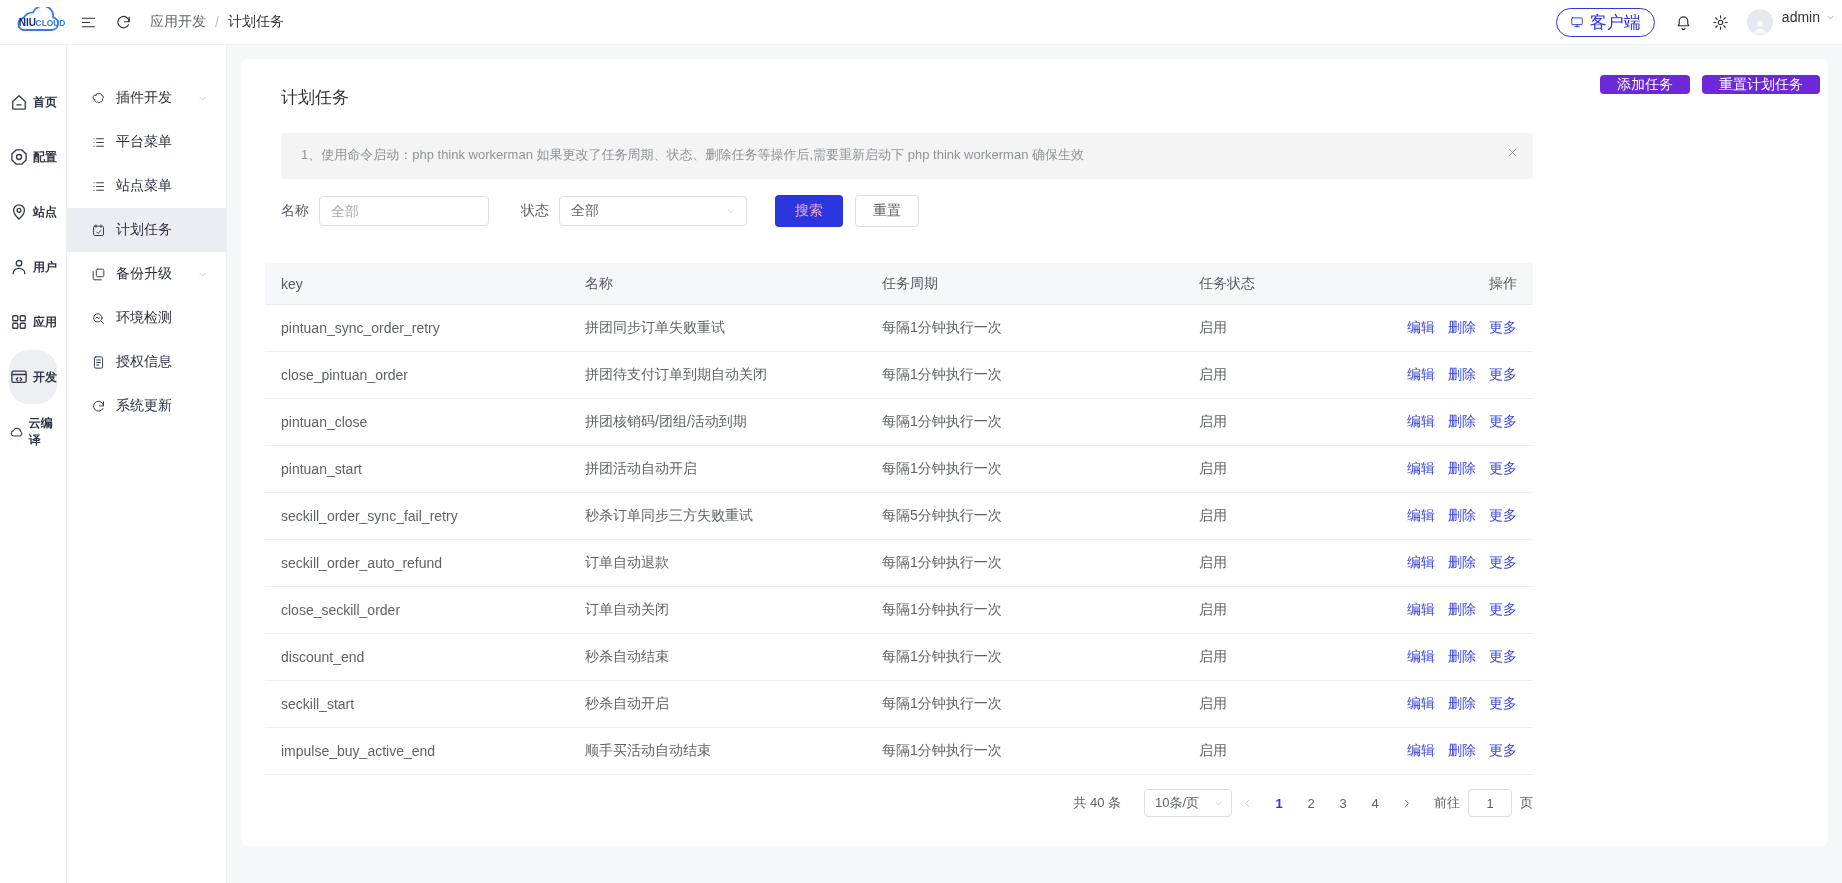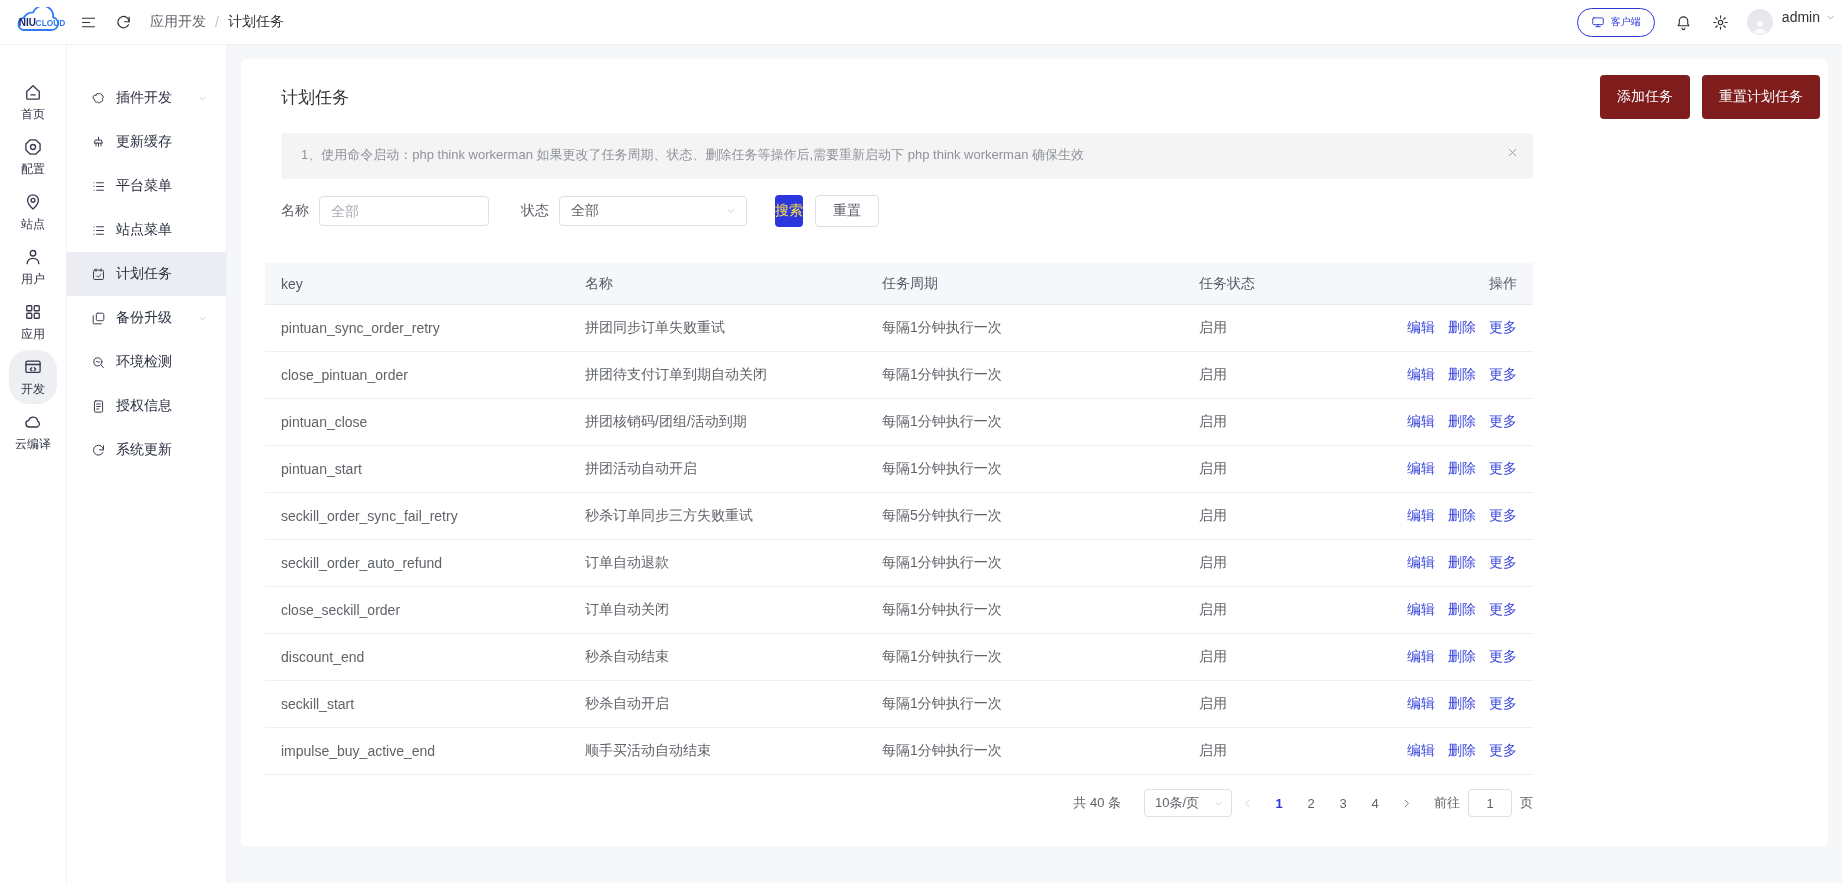--- a/index.html
+++ b/index.html
@@ -12,77 +12,77 @@
     border-bottom:1px solid #f0f1f5; background:#fff; }
   .logo { display:flex; align-items:center; margin-right:14px; }
   .nav-icon { color:#2c2f36; margin-right:18px; cursor:pointer; display:flex; align-items:center; }
   .nav-icon svg { width:17px; height:17px; }
   .breadcrumb { font-size:14px; display:flex; align-items:center; }
   .crumb-parent { color:#5f6368; }
   .crumb-sep { color:#c0c4cc; margin:0 9px; }
   .crumb-current { color:#303133; }
   .nav-spacer { flex:1; }
   .client-btn { display:flex; align-items:center; gap:6px; height:29px; padding:0 13px;
-    border:1px solid #2b36dd; color:#2b36dd; border-radius:15px; font-size:10px; cursor:pointer; background:#fff; }
+    border:1px solid #2b36dd; color:#2b36dd; border-radius:15px; font-size:17px; cursor:pointer; background:#fff; }
   .client-btn svg { width:14px; height:14px; }
   .nav-right-icon { color:#2c2f36; margin-left:20px; cursor:pointer; display:flex; }
   .nav-right-icon svg { width:17px; height:17px; }
   .user-wrap { display:flex; align-items:flex-start; margin-left:18px; cursor:pointer; }
   .avatar { width:26px; height:26px; border-radius:50%; background:#e6e8ee; display:flex;
     align-items:flex-end; justify-content:center; overflow:hidden; }
   .avatar svg { width:18px; height:18px; }
   .username { font-size:14px; color:#303133; margin:0 5px 0 9px; }
   .user-wrap .chev { color:#8b8f99; } .chev svg { width:11px; height:11px; }
 
   
   .shell { display:flex; height:838px; }
 
   .iconbar { width:67px; border-right:1px solid #eef0f3; padding-top:30px;
     display:flex; flex-direction:column; align-items:center; background:#fff; }
   .icon-item { width:48px; height:54px; margin-bottom:1px; border-radius:6px; cursor:pointer;
-    display:flex; flex-direction:column; align-items:center; justify-content:center; gap:4px; color:#343a4c; }
+    display:flex; flex-direction:row; align-items:center; justify-content:center; gap:4px; color:#343a4c;font-weight:bold; }
   .icon-item svg { width:20px; height:20px; }
   .icon-item .icon-label { font-size:12px; color:#2f3444; }
   .icon-item.active { background:#edeff3;border-radius:20px; }
 
   .submenu { width:160px; border-right:1px solid #eef0f3; padding-top:31px; background:#fff; }
   .submenu-item { height:44px; display:flex; align-items:center; padding:0 18px 0 24px;
     font-size:14px; color:#2b3040; cursor:pointer; }
   .submenu-item svg.mi { width:15px; height:15px; margin-right:10px; color:#3a3f51; flex:none; }
   .submenu-item .chev { margin-left:auto; color:#b9bdc7; display:flex; }
   .submenu-item .chev svg { width:11px; height:11px; }
   .submenu-item.active { background:#ebedf2; }
 
   
   .main { flex:1; background:#f6f7f9; padding:14px; }
   .card { background:#fff; border-radius:6px; height:787px; padding:16px 24px 0 24px; position:relative; }
   .page-header { height:44px; display:flex; align-items:center; padding-left:16px; }
   .page-title { font-size:17px; font-weight:400; color:#333; }
   .header-actions { position:absolute; right:8px; top:16px; display:flex; gap:12px; }
   .btn { font-size:14px; border-radius:4px; cursor:pointer; border:none; }
-  .btn-primary { background:#7f1d1d; color:#fff; height:44px; padding:0 17px; }
+  .btn-primary { background:#6d28d9; color:#fff; height:19px; padding:0 17px; }
   .btn-plain { background:#fff; color:#5a5e66; border:1px solid #dcdfe6; height:32px; padding:0 17px; }
 
   .content { width:1252px; margin-left:16px; }
   .notice { margin-top:14px; background:#f4f4f5; border-radius:4px; padding:10px 44px 12px 20px;
     font-size:13px; color:#8f9399; line-height:24px; position:relative; }
   .notice-close { position:absolute; right:14px; top:13px; color:#909399; cursor:pointer; display:flex; }
   .notice-close svg { width:13px; height:13px; }
 
   .filters { margin-top:16px; height:32px; display:flex; align-items:center; font-size:14px; color:#5a5e66; }
   .f-label { margin-right:10px; }
   .f-input { width:170px; height:30px; border:1px solid #dcdfe6; border-radius:4px; padding:0 11px;
     font-size:14px; color:#606266; outline:none; font-family:inherit; }
   .f-input::placeholder { color:#a8abb2; }
   .f-select { width:188px; height:30px; border:1px solid #dcdfe6; border-radius:4px;
     padding:0 9px 0 11px; display:flex; align-items:center; justify-content:space-between;
     color:#606266; cursor:pointer; background:#fff; }
   .f-select .chev { color:#bfc3cc; display:flex; } .f-select .chev svg { width:12px; height:12px; }
   .gap32 { width:32px; } .gap28 { width:28px; } .gap12 { width:12px; }
-  .btn-search { height:32px; padding:0 0; background:#2b36dd; color:#fde047; }
+  .btn-search { height:32px; padding:0 20px; background:#2b36dd; color:#f9a8d4; }
 
   .table { margin-top:36px; margin-left:-16px; width:calc(100% + 16px); font-size:14px; }
   .thead, .trow { display:grid; grid-template-columns:304px 297px 317px 195px 1fr; align-items:center; }
   .thead { background:#f5f7fa; height:42px; color:#555b66; border-bottom:1px solid #e8ebf0; }
   .th, .td { padding:0 16px; white-space:nowrap; overflow:hidden; }
   .th:last-child, .td.actions { text-align:right; }
   .trow { height:47px; border-bottom:1px solid #edeff4; color:#5f6368; }
   .td.actions { display:flex; justify-content:flex-end; gap:13px; }
   .link { color:#3a47dd; cursor:pointer; text-decoration:none; }
 
@@ -318,26 +318,20 @@
         </svg>
         <span>插件开发</span>
         <span class="chev">
           <svg class="ic">
             <use href="#i-chevron-down"></use>
           </svg>
         </span>
       </div>
       <div class="submenu-item">
         <svg class="ic mi">
-          <use href="#i-brush"></use>
-        </svg>
-        <span>更新缓存</span>
-      </div>
-      <div class="submenu-item">
-        <svg class="ic mi">
           <use href="#i-list"></use>
         </svg>
         <span>平台菜单</span>
       </div>
       <div class="submenu-item">
         <svg class="ic mi">
           <use href="#i-list"></use>
         </svg>
         <span>站点菜单</span>
       </div>

